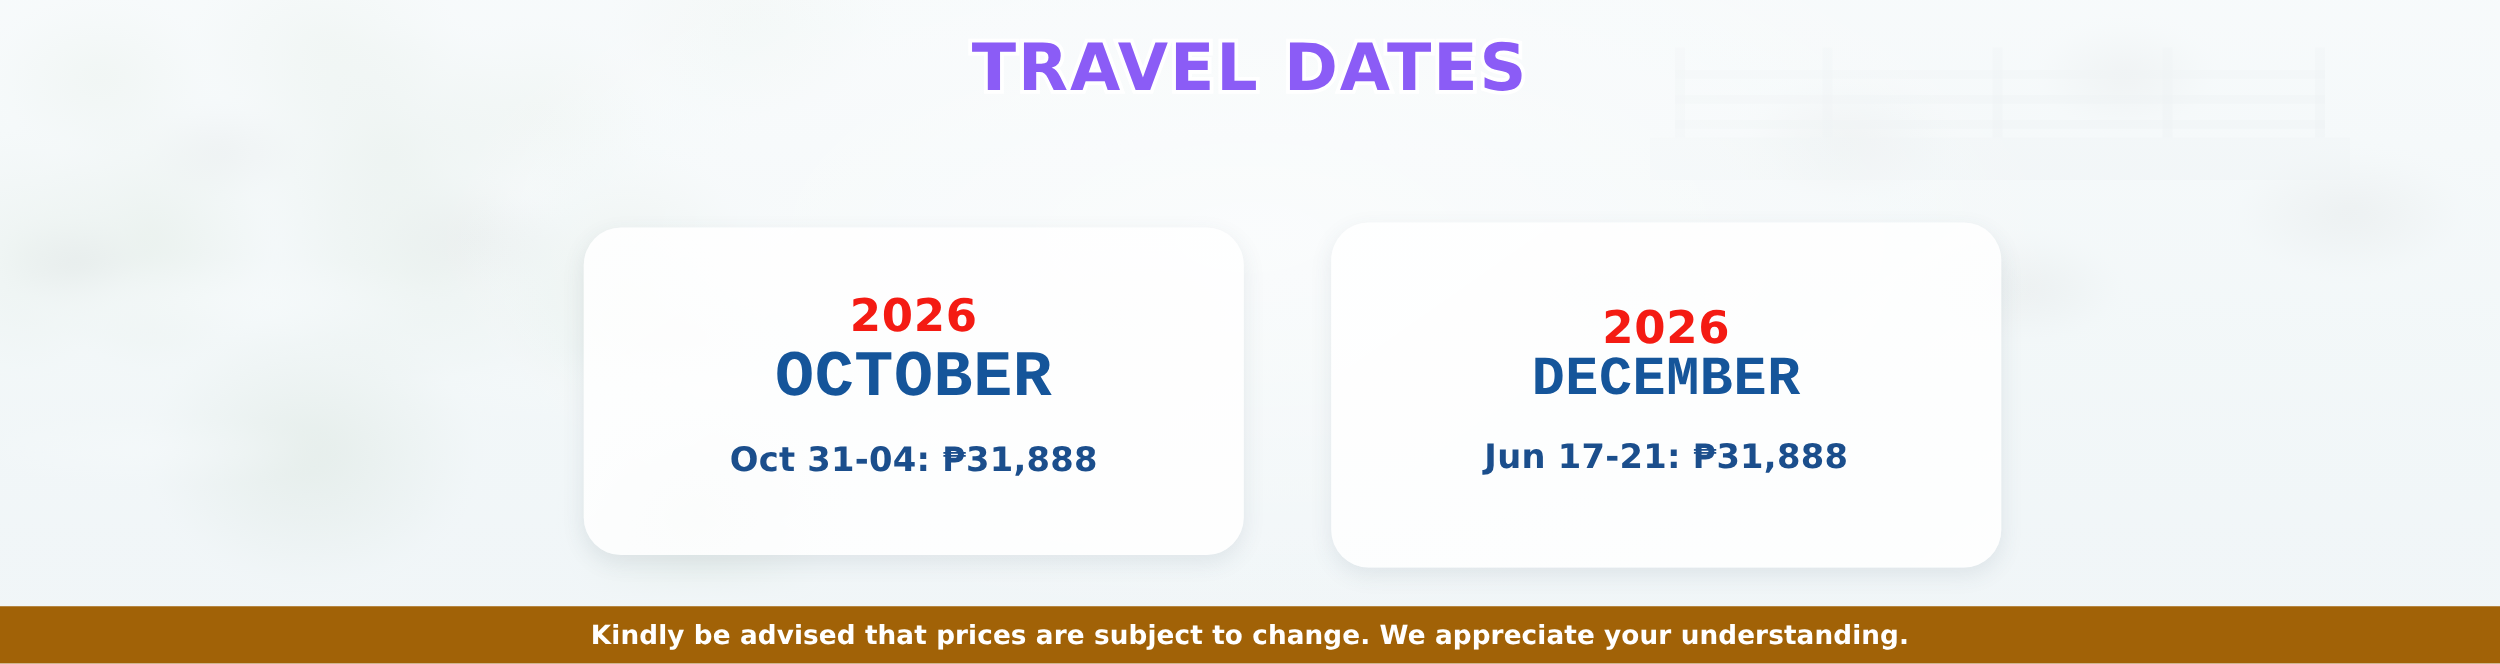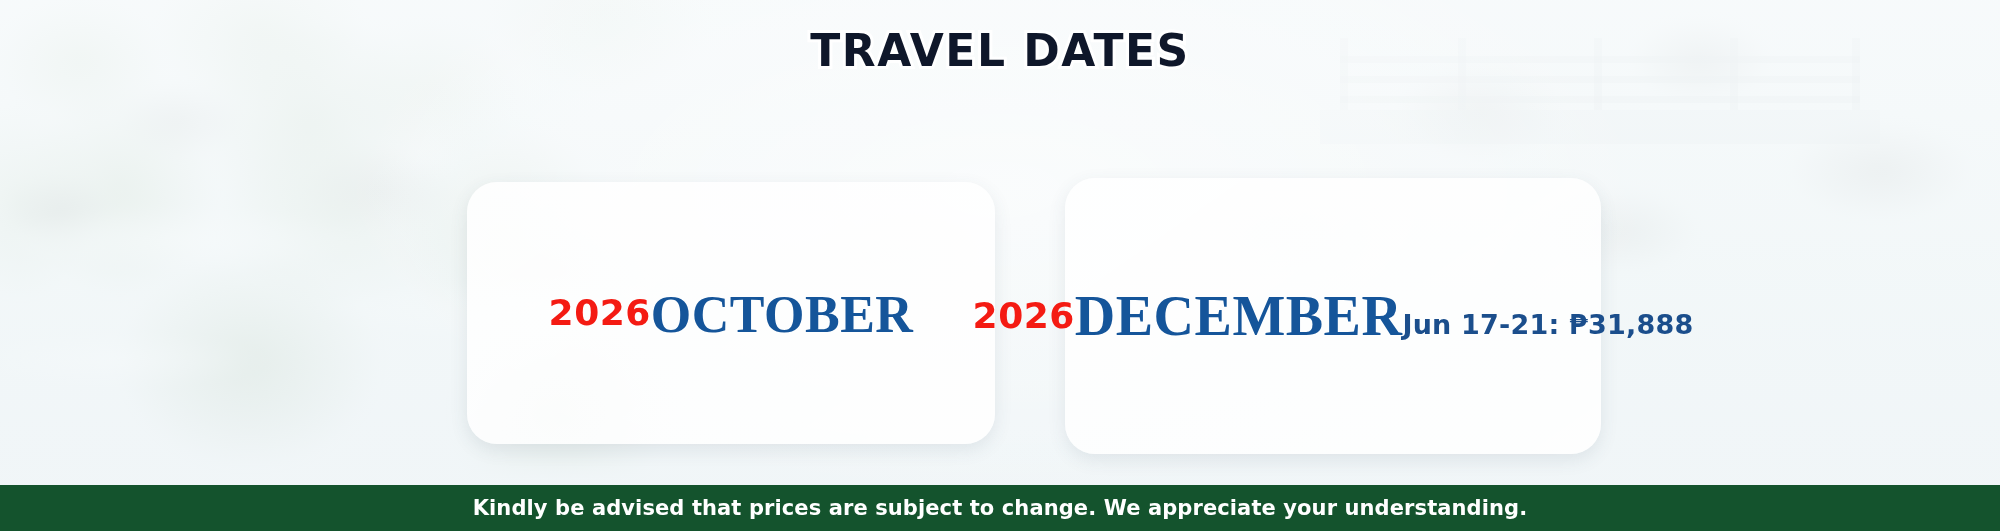--- a/index.html
+++ b/index.html
@@ -123,42 +123,42 @@
   
   .title-wrap {
     position: absolute;
     left: 0; top: 26px;
     width: 2000px;
     text-align: center;
   }
   .title {
     display: inline-block;
     font-family: "DejaVu Sans", sans-serif;
-    font-size: 44px;
+    font-size: 52px;
     font-weight: 700;
     letter-spacing: 1.5px;
-    color: #0f172a;
+    color: #8b5cf6;
     -webkit-text-stroke: 6px #ffffff;
     paint-order: stroke fill;
     text-shadow: 0 2px 3px rgba(255,255,255,0.7);
     line-height: 1.15;
     white-space: nowrap;
   }
 
   
   .card {
     position: absolute;
     background: linear-gradient(145deg,
         rgba(255,255,255,0.90) 0%,
         rgba(255,255,255,0.84) 45%,
         rgba(255,255,255,0.90) 100%);
     border-radius: 30px;
     box-shadow: 0 6px 18px rgba(60,80,100,0.10);
     display: flex;
-    flex-direction: row;
+    flex-direction: column;
     align-items: center;
     justify-content: center;
   }
   #card-october {
     left: 467px;
     top: 182px;
     width: 528px;
     height: 262px;
   }
   #card-december {
@@ -170,28 +170,28 @@
 
   .card-year {
     font-family: "DejaVu Sans", sans-serif;
     font-size: 36px;
     font-weight: 700;
     color: #F41B13;
     line-height: 1;
     letter-spacing: 0.5px;
   }
   .card-month {
-    font-family: Liberation Serif, serif;
+    font-family: Liberation Mono, monospace;
     font-weight: 700;
     color: #15559A;
     line-height: 1.05;
     letter-spacing: 0.5px;
   }
   #card-october .card-month { font-size: 52px; margin-top: 4px; }
-  #card-december .card-month { font-size: 56px; margin-top: 0; }
+  #card-december .card-month { font-size: 44px; margin-top: 0; }
 
   .card-rates {
     margin-top: 18px;
     text-align: center;
   }
   .rate-line {
     font-family: "DejaVu Sans", sans-serif;
     font-size: 27px;
     font-weight: 700;
     color: #1B4E8C;
@@ -200,21 +200,21 @@
     white-space: nowrap;
   }
 
   
   .footer-bar {
     position: absolute;
     left: 0;
     bottom: 0;
     width: 2000px;
     height: 46px;
-    background: #14532d;
+    background: #a16207;
     display: flex;
     align-items: center;
     justify-content: center;
   }
   .footer-text {
     font-family: "DejaVu Sans", sans-serif;
     font-size: 21px;
     font-weight: 700;
     color: #FFFFFF;
     letter-spacing: 0.1px;
@@ -246,20 +246,23 @@
     <div class="bg-haze2"></div>
   </div>
 
   <div class="title-wrap">
     <span class="title">TRAVEL DATES</span>
   </div>
 
   <div class="card" id="card-october">
     <div class="card-year">2026</div>
     <div class="card-month">OCTOBER</div>
+    <div class="card-rates">
+      <div class="rate-line">Oct 31-04: ₱31,888</div>
+    </div>
   </div>
 
   <div class="card" id="card-december">
     <div class="card-year">2026</div>
     <div class="card-month">DECEMBER</div>
     <div class="card-rates">
       <div class="rate-line">Jun 17-21: ₱31,888</div>
     </div>
   </div>
 

